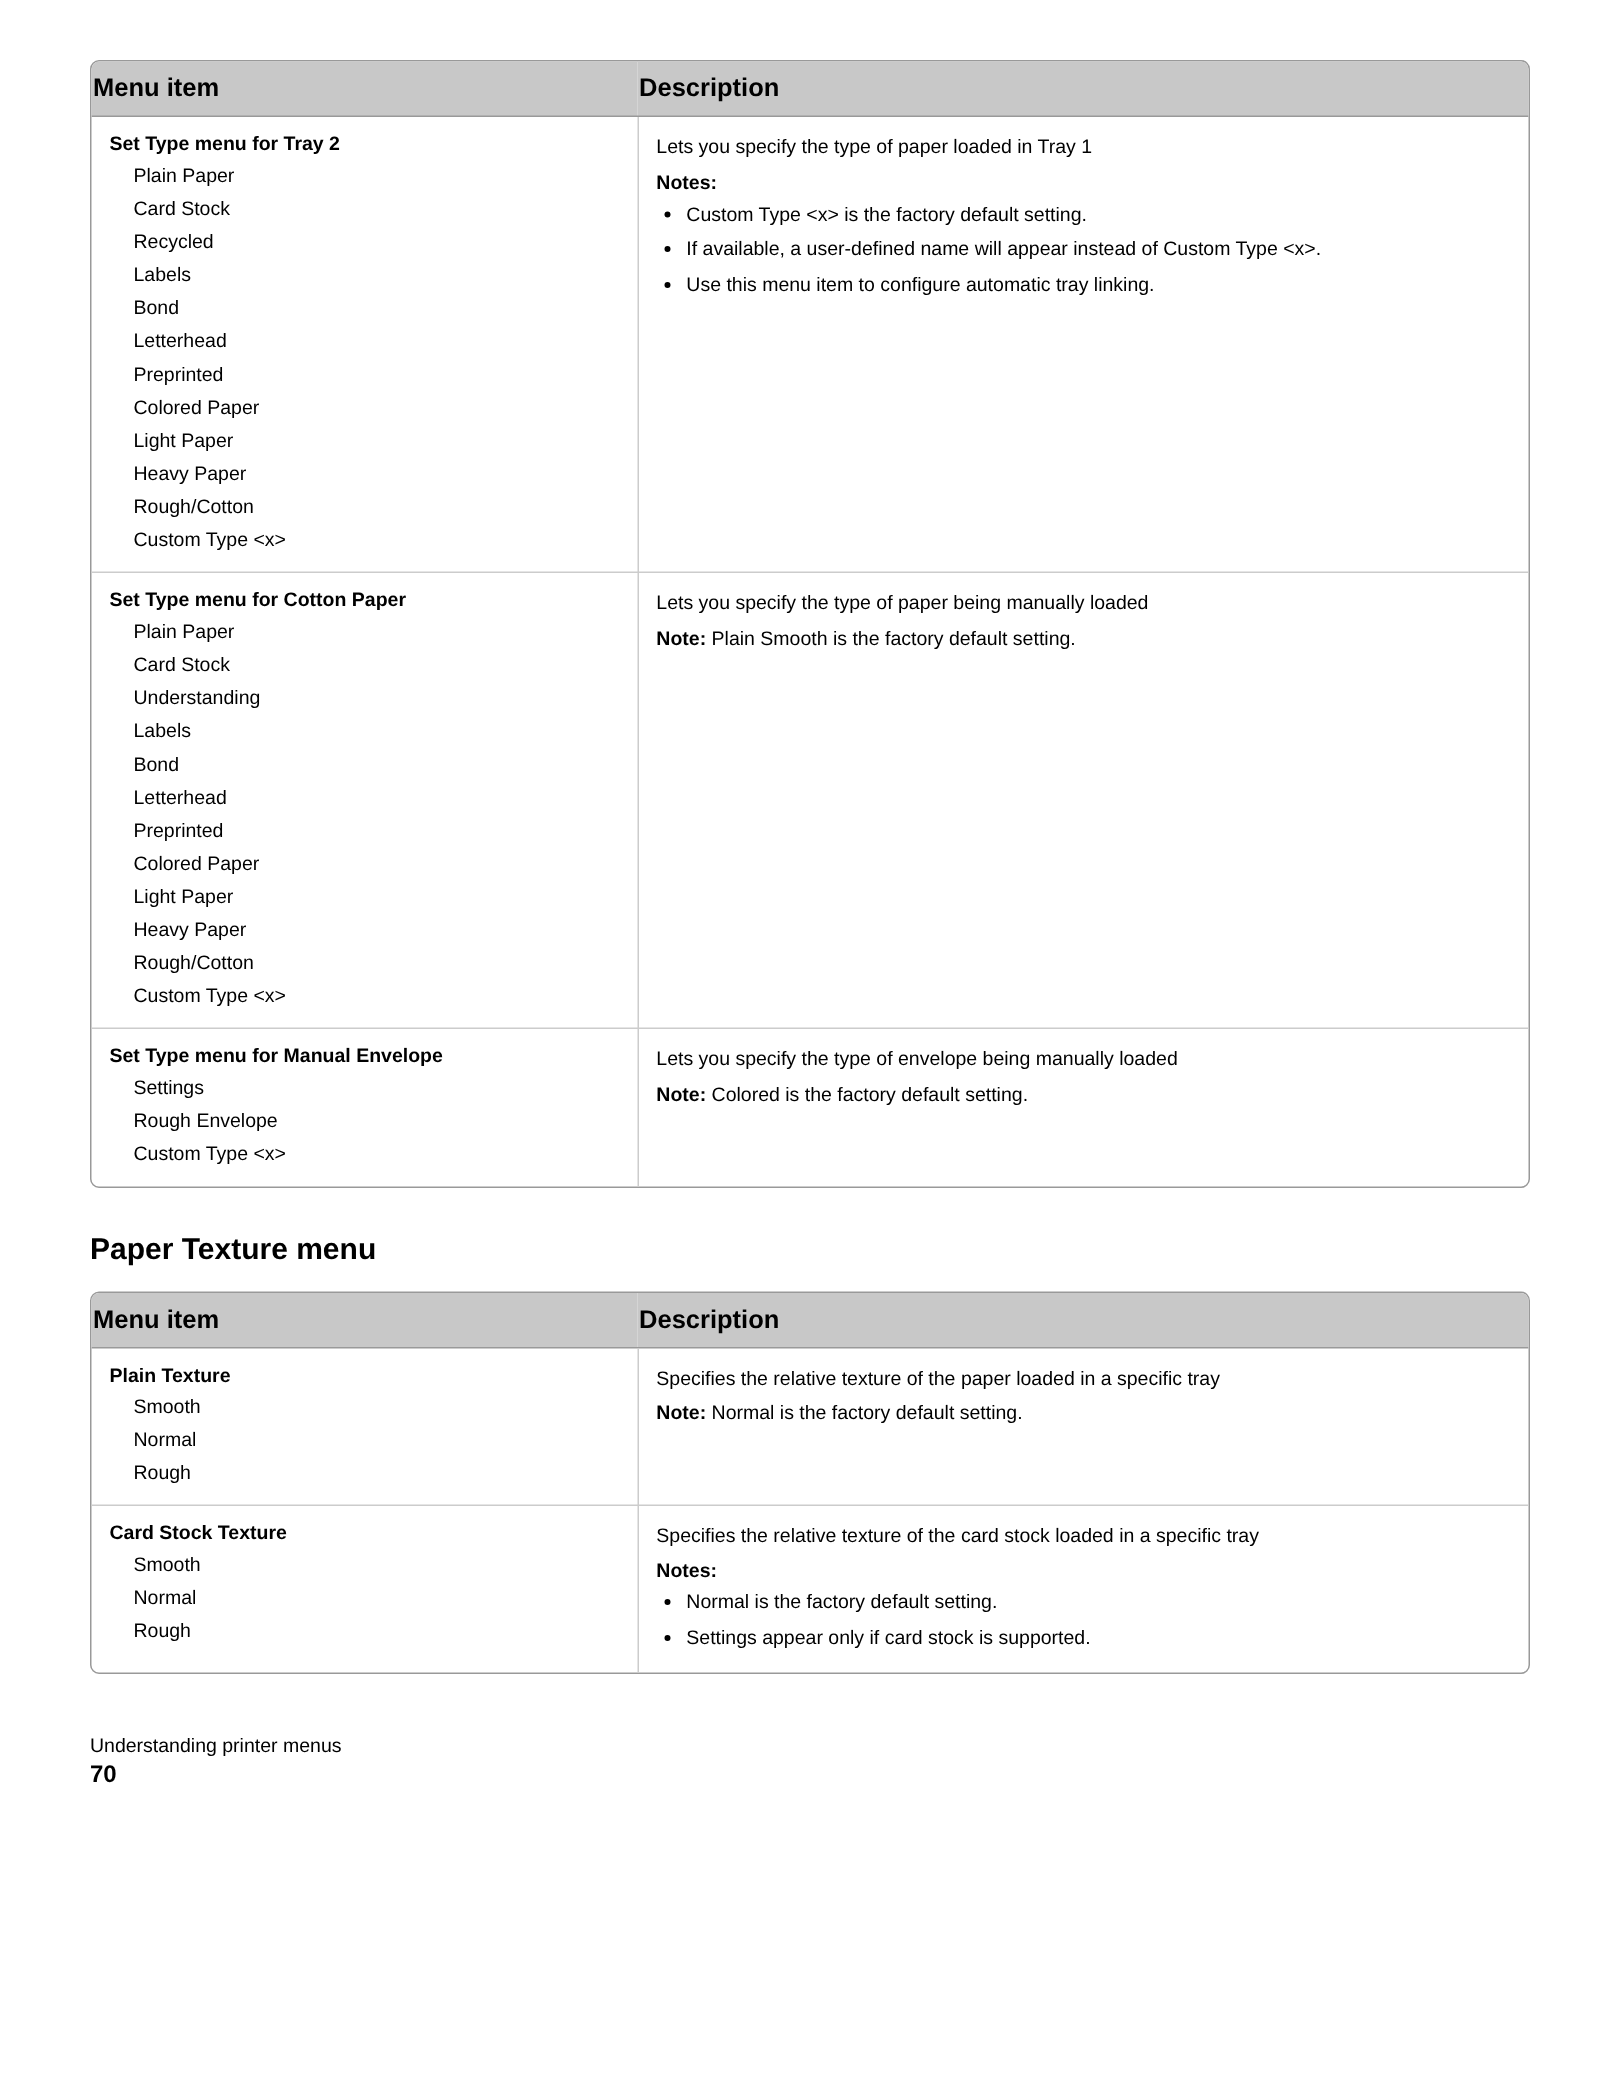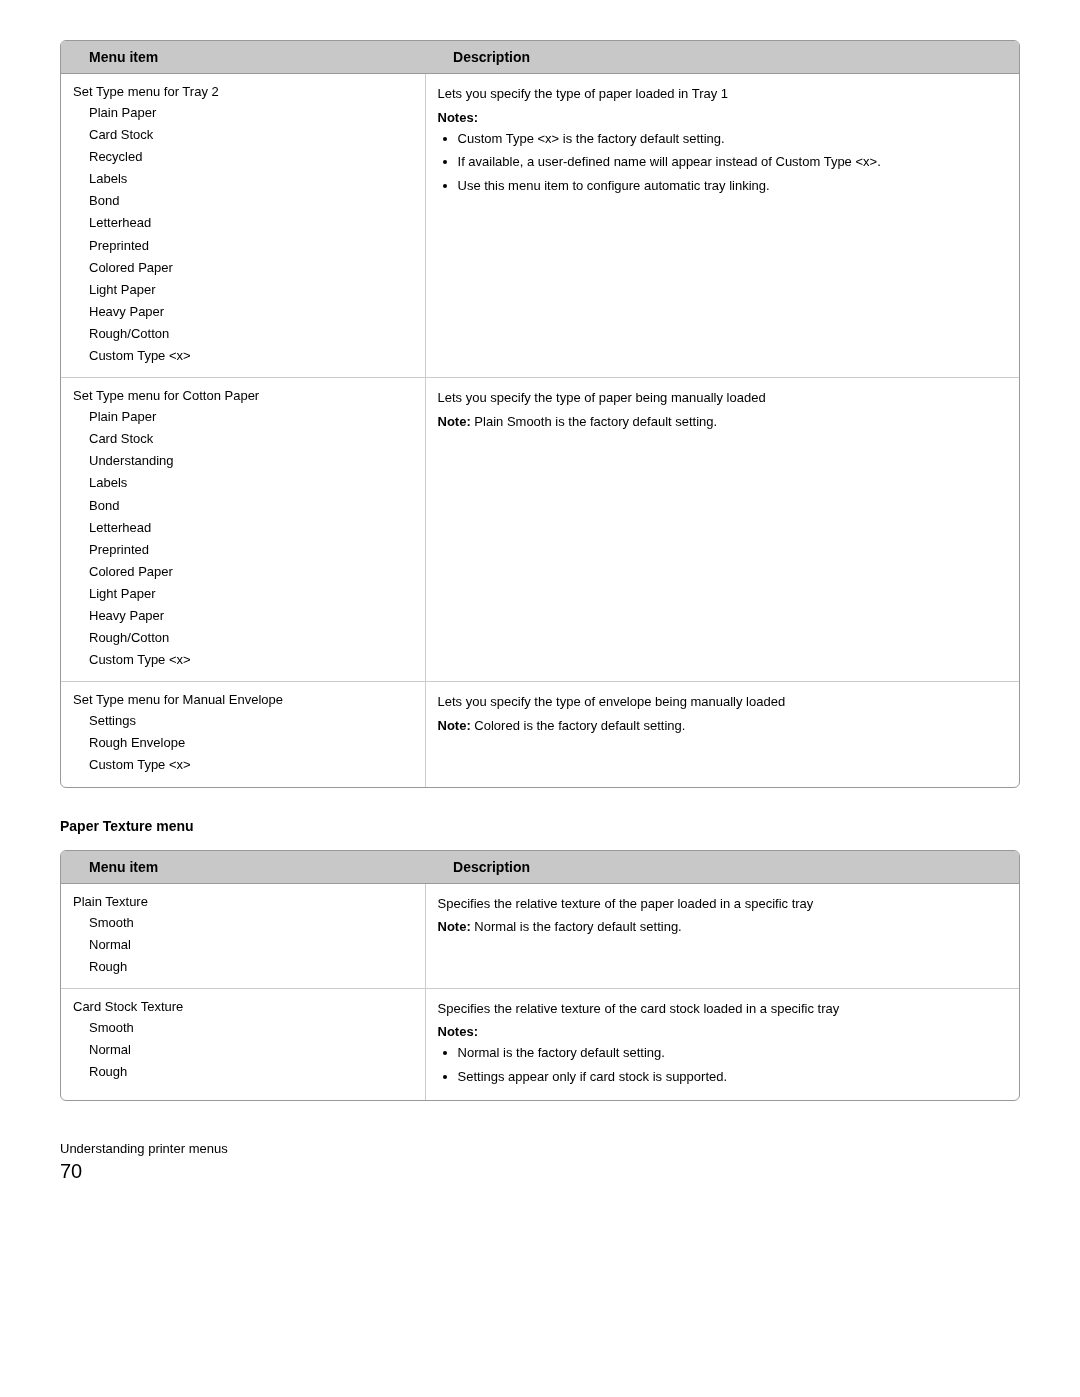--- a/index.html
+++ b/index.html
@@ -17,54 +17,54 @@
       border-radius: 6px;
       overflow: hidden;
       margin-bottom: 30px;
     }
     table {
       width: 100%;
       border-collapse: collapse;
     }
     thead tr th {
       background: #c8c8c8;
-      padding: 8px 28px;
+      padding: 8px 1px;
       text-align: left;
       font-weight: bold;
-      font-size: 14px;
+      font-size: 17px;
       border-bottom: 1px solid #999;
     }
     tbody tr td {
       padding: 10px 12px;
       vertical-align: top;
       border-bottom: 1px solid #ccc;
       font-size: 13px;
     }
     tbody tr:last-child td {
       border-bottom: none;
     }
     td:first-child {
       width: 38%;
       border-right: 1px solid #ccc;
     }
     td:last-child {
       width: 62%;
     }
     .menu-item-bold {
-      font-weight: normal;
+      font-weight: bold;
       display: block;
       margin-bottom: 3px;
     }
     .sub-item {
       display: block;
       padding-left: 16px;
       line-height: 1.7;
     }
     .section-heading {
-      font-size: 14px;
+      font-size: 20px;
       font-weight: bold;
       margin: 28px 0 16px 0;
     }
     ul.notes-list {
       list-style: disc;
       padding-left: 20px;
       margin-top: 4px;
     }
     ul.notes-list li {
       margin-bottom: 4px;
@@ -72,22 +72,22 @@
     }
     .note-bold {
       font-weight: bold;
     }
     .page-footer {
       text-align: left;
       margin-top: 40px;
       font-size: 13px;
     }
     .page-number {
-      font-size: 20px;
-      font-weight: normal;
+      font-size: 16px;
+      font-weight: bold;
       display: block;
       margin-top: 4px;
     }
     .desc-para {
       display: block;
       margin-bottom: 6px;
       line-height: 1.5;
     }
   </style>
 </head>

